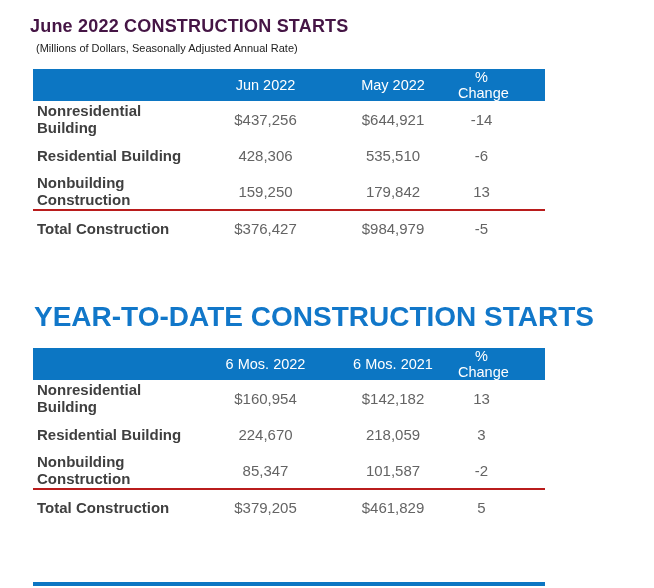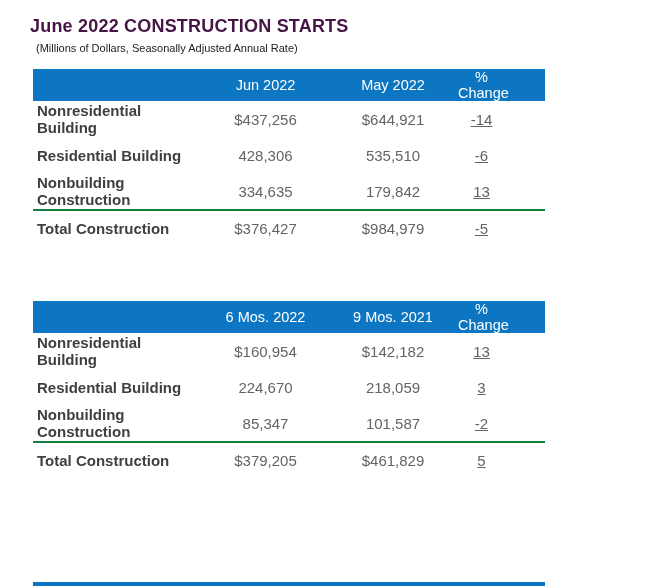--- a/index.html
+++ b/index.html
@@ -37,22 +37,22 @@
   table.data-table col.c-chg{width:87px;}
   thead th{
     background:var(--accent);color:#ffffff;
     font-size:14.5px;font-weight:normal;height:29px;
     text-align:center;padding:0;
   }
   thead th.chg-col{padding-right:40px;margin-left:19px;}
   tbody td{height:36px;vertical-align:middle;padding:0;font-size:15px;}
   td.row-label{font-weight:bold;color:var(--label);text-align:left;padding-left:4px;}
   td.val{color:var(--value);text-align:center;}
-  td.chg-col{padding-right:40px;text-decoration:underline;}
-  tr.total-row td{border-top:2px solid #15803d;height:35px;}
+  td.chg-col{padding-right:40px;}
+  tr.total-row td{border-top:2px solid #b91c1c;height:35px;}
   .ytd-section{margin-top:55px;}
   .bottom-rule{
     position:absolute;left:33px;top:582px;width:512px;height:4px;
     background:var(--accent);
   }
 </style>
 </head>
 <body>
 
 <div class="page">
@@ -85,48 +85,49 @@
           <td class="val chg-col">-14</td>
         </tr>
         <tr>
           <td class="row-label">Residential Building</td>
           <td class="val">428,306</td>
           <td class="val">535,510</td>
           <td class="val chg-col">-6</td>
         </tr>
         <tr>
           <td class="row-label">Nonbuilding Construction</td>
-          <td class="val">334,635</td>
+          <td class="val">159,250</td>
           <td class="val">179,842</td>
           <td class="val chg-col">13</td>
         </tr>
         <tr class="total-row">
           <td class="row-label">Total Construction</td>
           <td class="val">$376,427</td>
           <td class="val">$984,979</td>
           <td class="val chg-col">-5</td>
         </tr>
       </tbody>
     </table>
   </section>
 
   <section class="ytd-section">
+    <div class="section-heading">YEAR-TO-DATE CONSTRUCTION STARTS</div>
 
     <table class="data-table">
       <colgroup>
           <col class="c-label">
           <col class="c-v1">
           <col class="c-v2">
           <col class="c-chg">
         </colgroup>
       <thead>
         <tr>
           <th></th>
           <th>6 Mos. 2022</th>
-          <th>9 Mos. 2021</th>
+          <th>6 Mos. 2021</th>
           <th class="chg-col">% Change</th>
         </tr>
       </thead>
       <tbody>
         <tr>
           <td class="row-label">Nonresidential Building</td>
           <td class="val">$160,954</td>
           <td class="val">$142,182</td>
           <td class="val chg-col">13</td>
         </tr>

